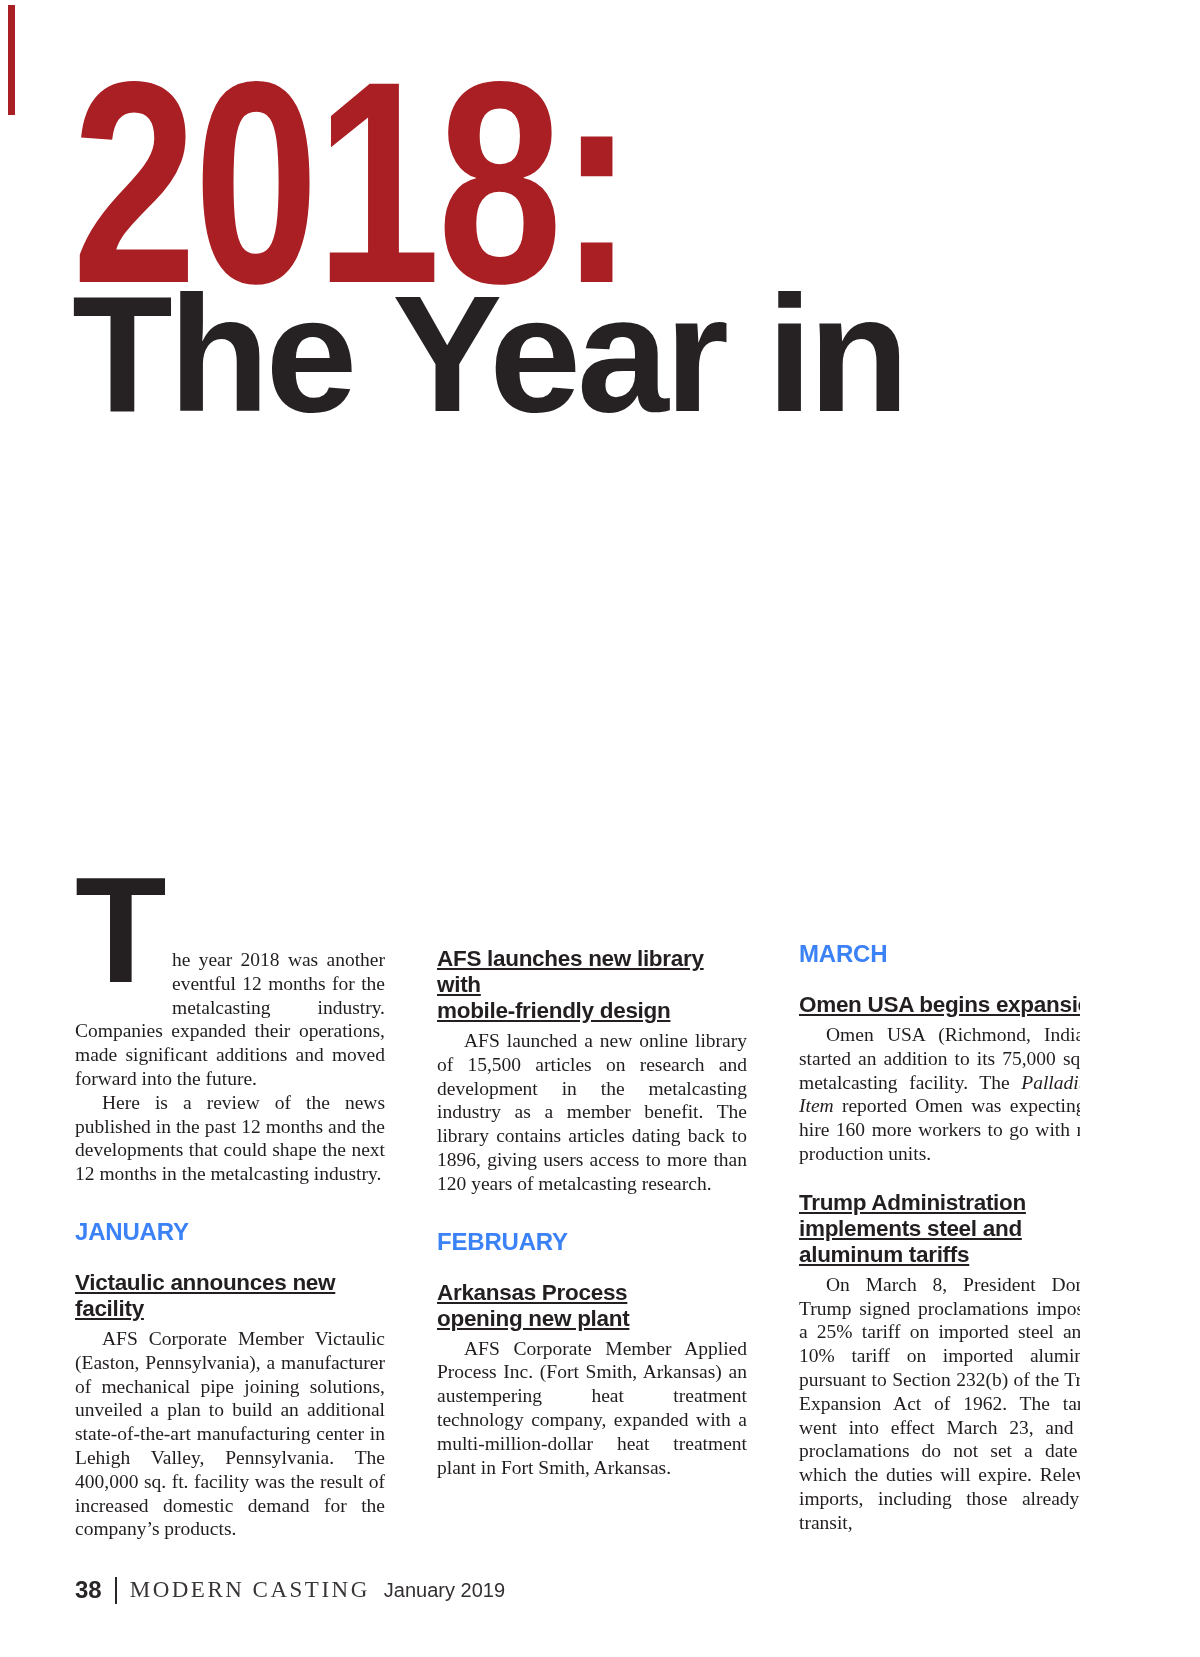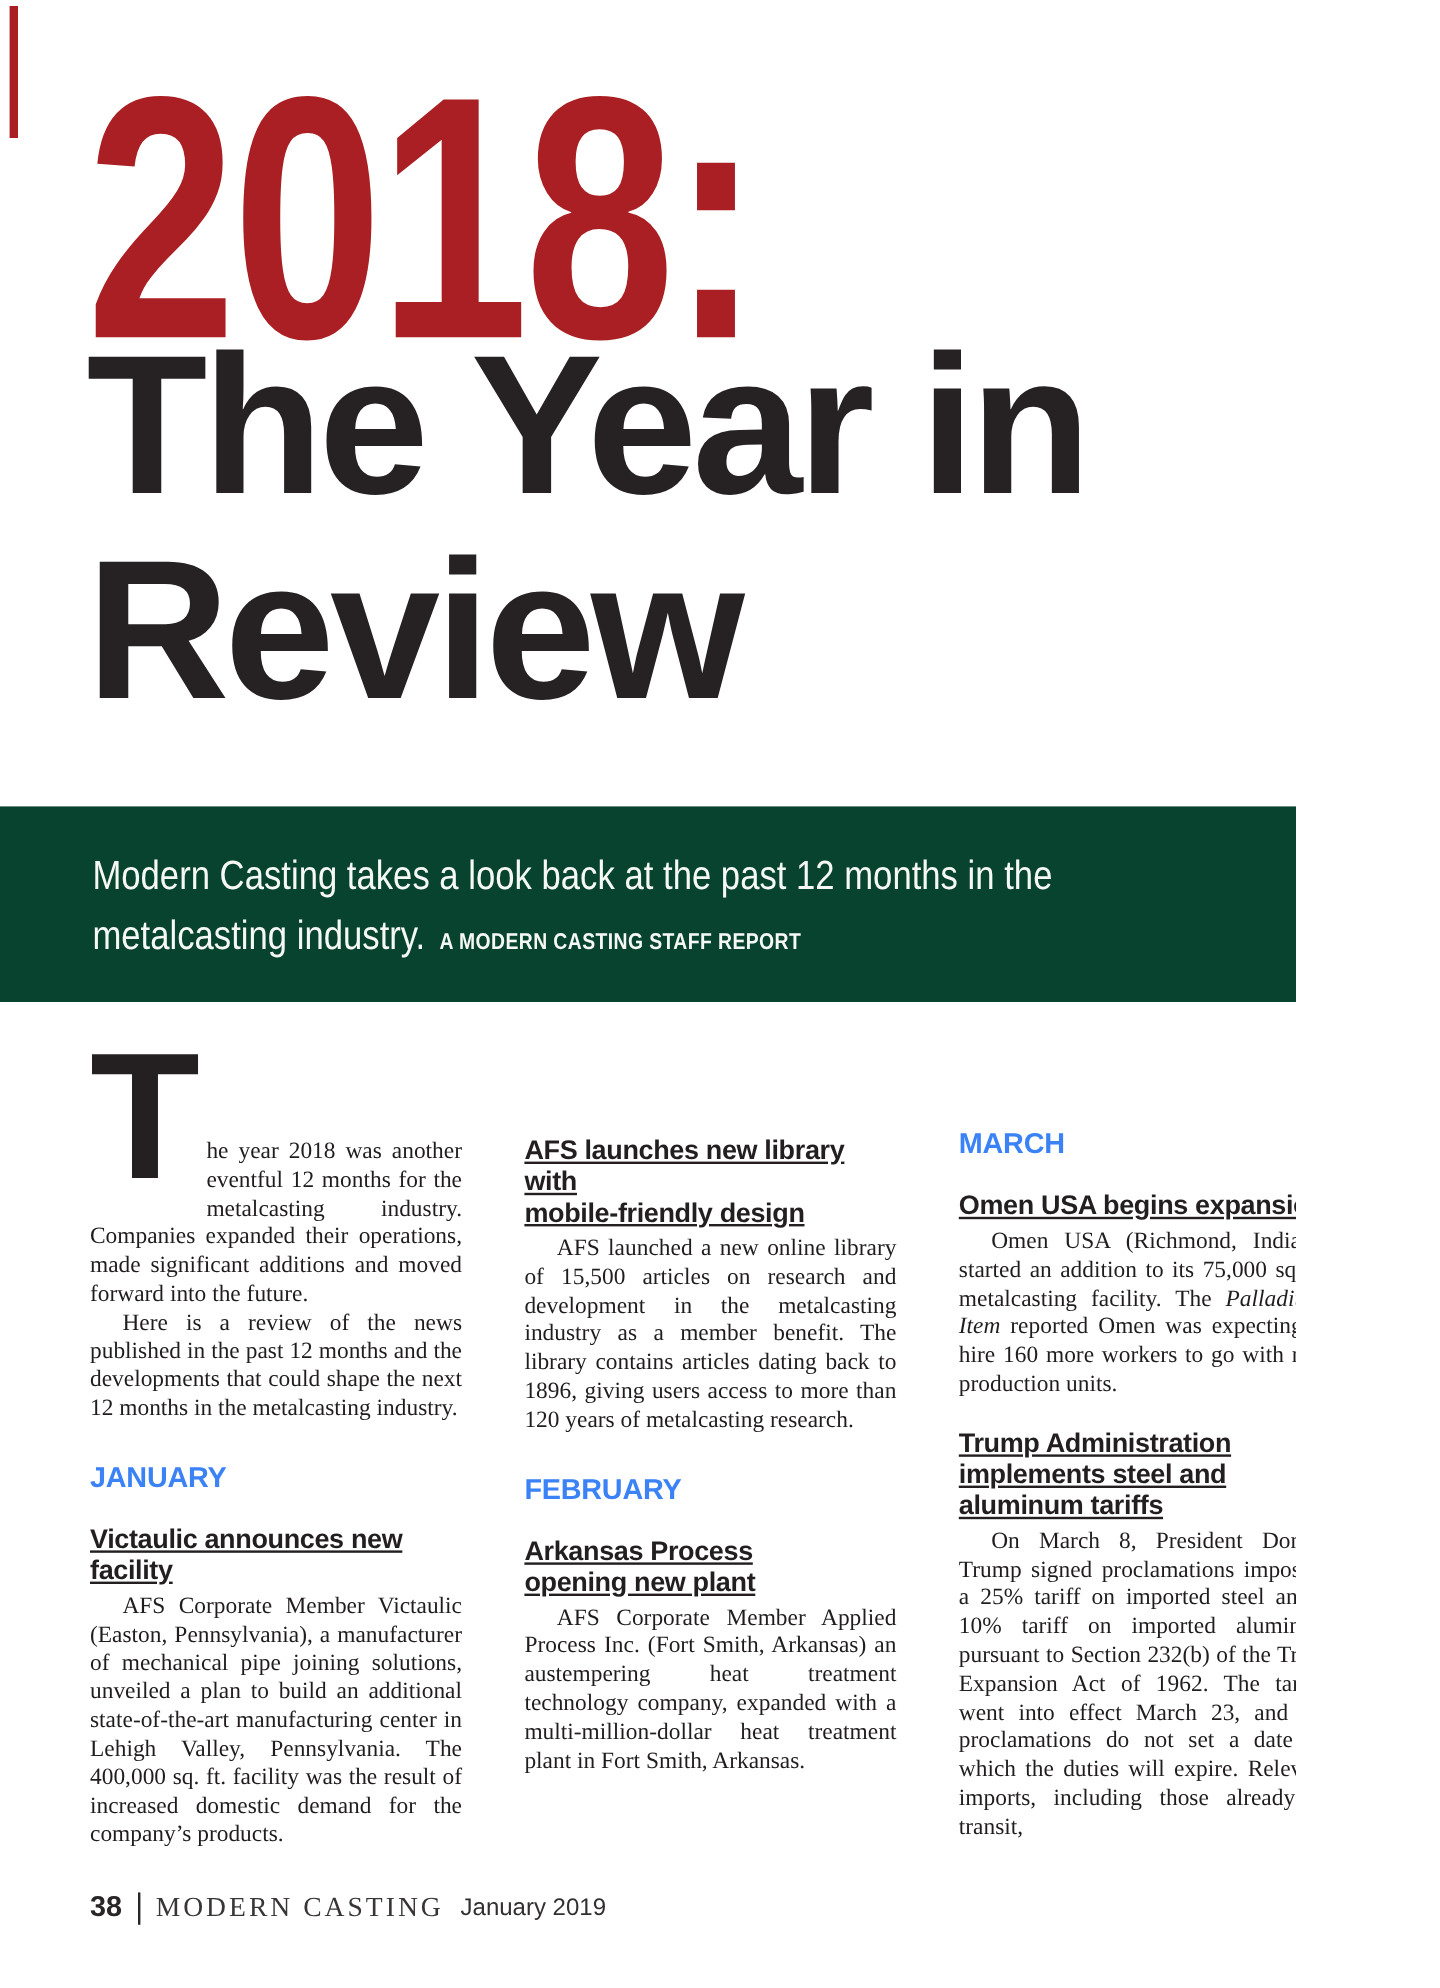--- a/index.html
+++ b/index.html
@@ -54,26 +54,21 @@
 </style>
 </head>
 <body>
 
 <div class="page">
 
   <div class="accent-bar"></div>
 
   <div class="t-red">2018:</div>
   <div class="t-black t-b1">The Year in</div>
-  <div class="t-black t-b2">Review</div>
 
-  <div class="banner">
-    <div class="banner-line">Modern Casting takes a look back at the past 12 months in the</div>
-    <div class="banner-line"><span>metalcasting industry.</span><span class="banner-byline">A MODERN CASTING STAFF REPORT</span></div>
-  </div>
 
   <div class="col col1">
       <p class="block-para intro"><span class="dropcap">
           <span>T</span>
         </span><span>he year 2018 was another eventful 12 months for the metalcasting industry. Companies expanded their operations, made significant additions and moved forward into the future.</span></p>
       <p class="block-para"><span>Here is a review of the news published in the past 12 months and the developments that could shape the next 12 months in the metalcasting industry.</span></p>
       <h2 class="block-month">JANUARY</h2>
       <h3 class="block-headline">Victaulic announces new facility</h3>
       <p class="block-para"><span>AFS Corporate Member Victaulic (Easton, Pennsylvania), a manufacturer of mechanical pipe joining solutions, unveiled a plan to build an additional state-of-the-art manufacturing center in Lehigh Valley, Pennsylvania. The 400,000 sq. ft. facility was the result of increased domestic demand for the company’s products.</span></p>
     </div>

